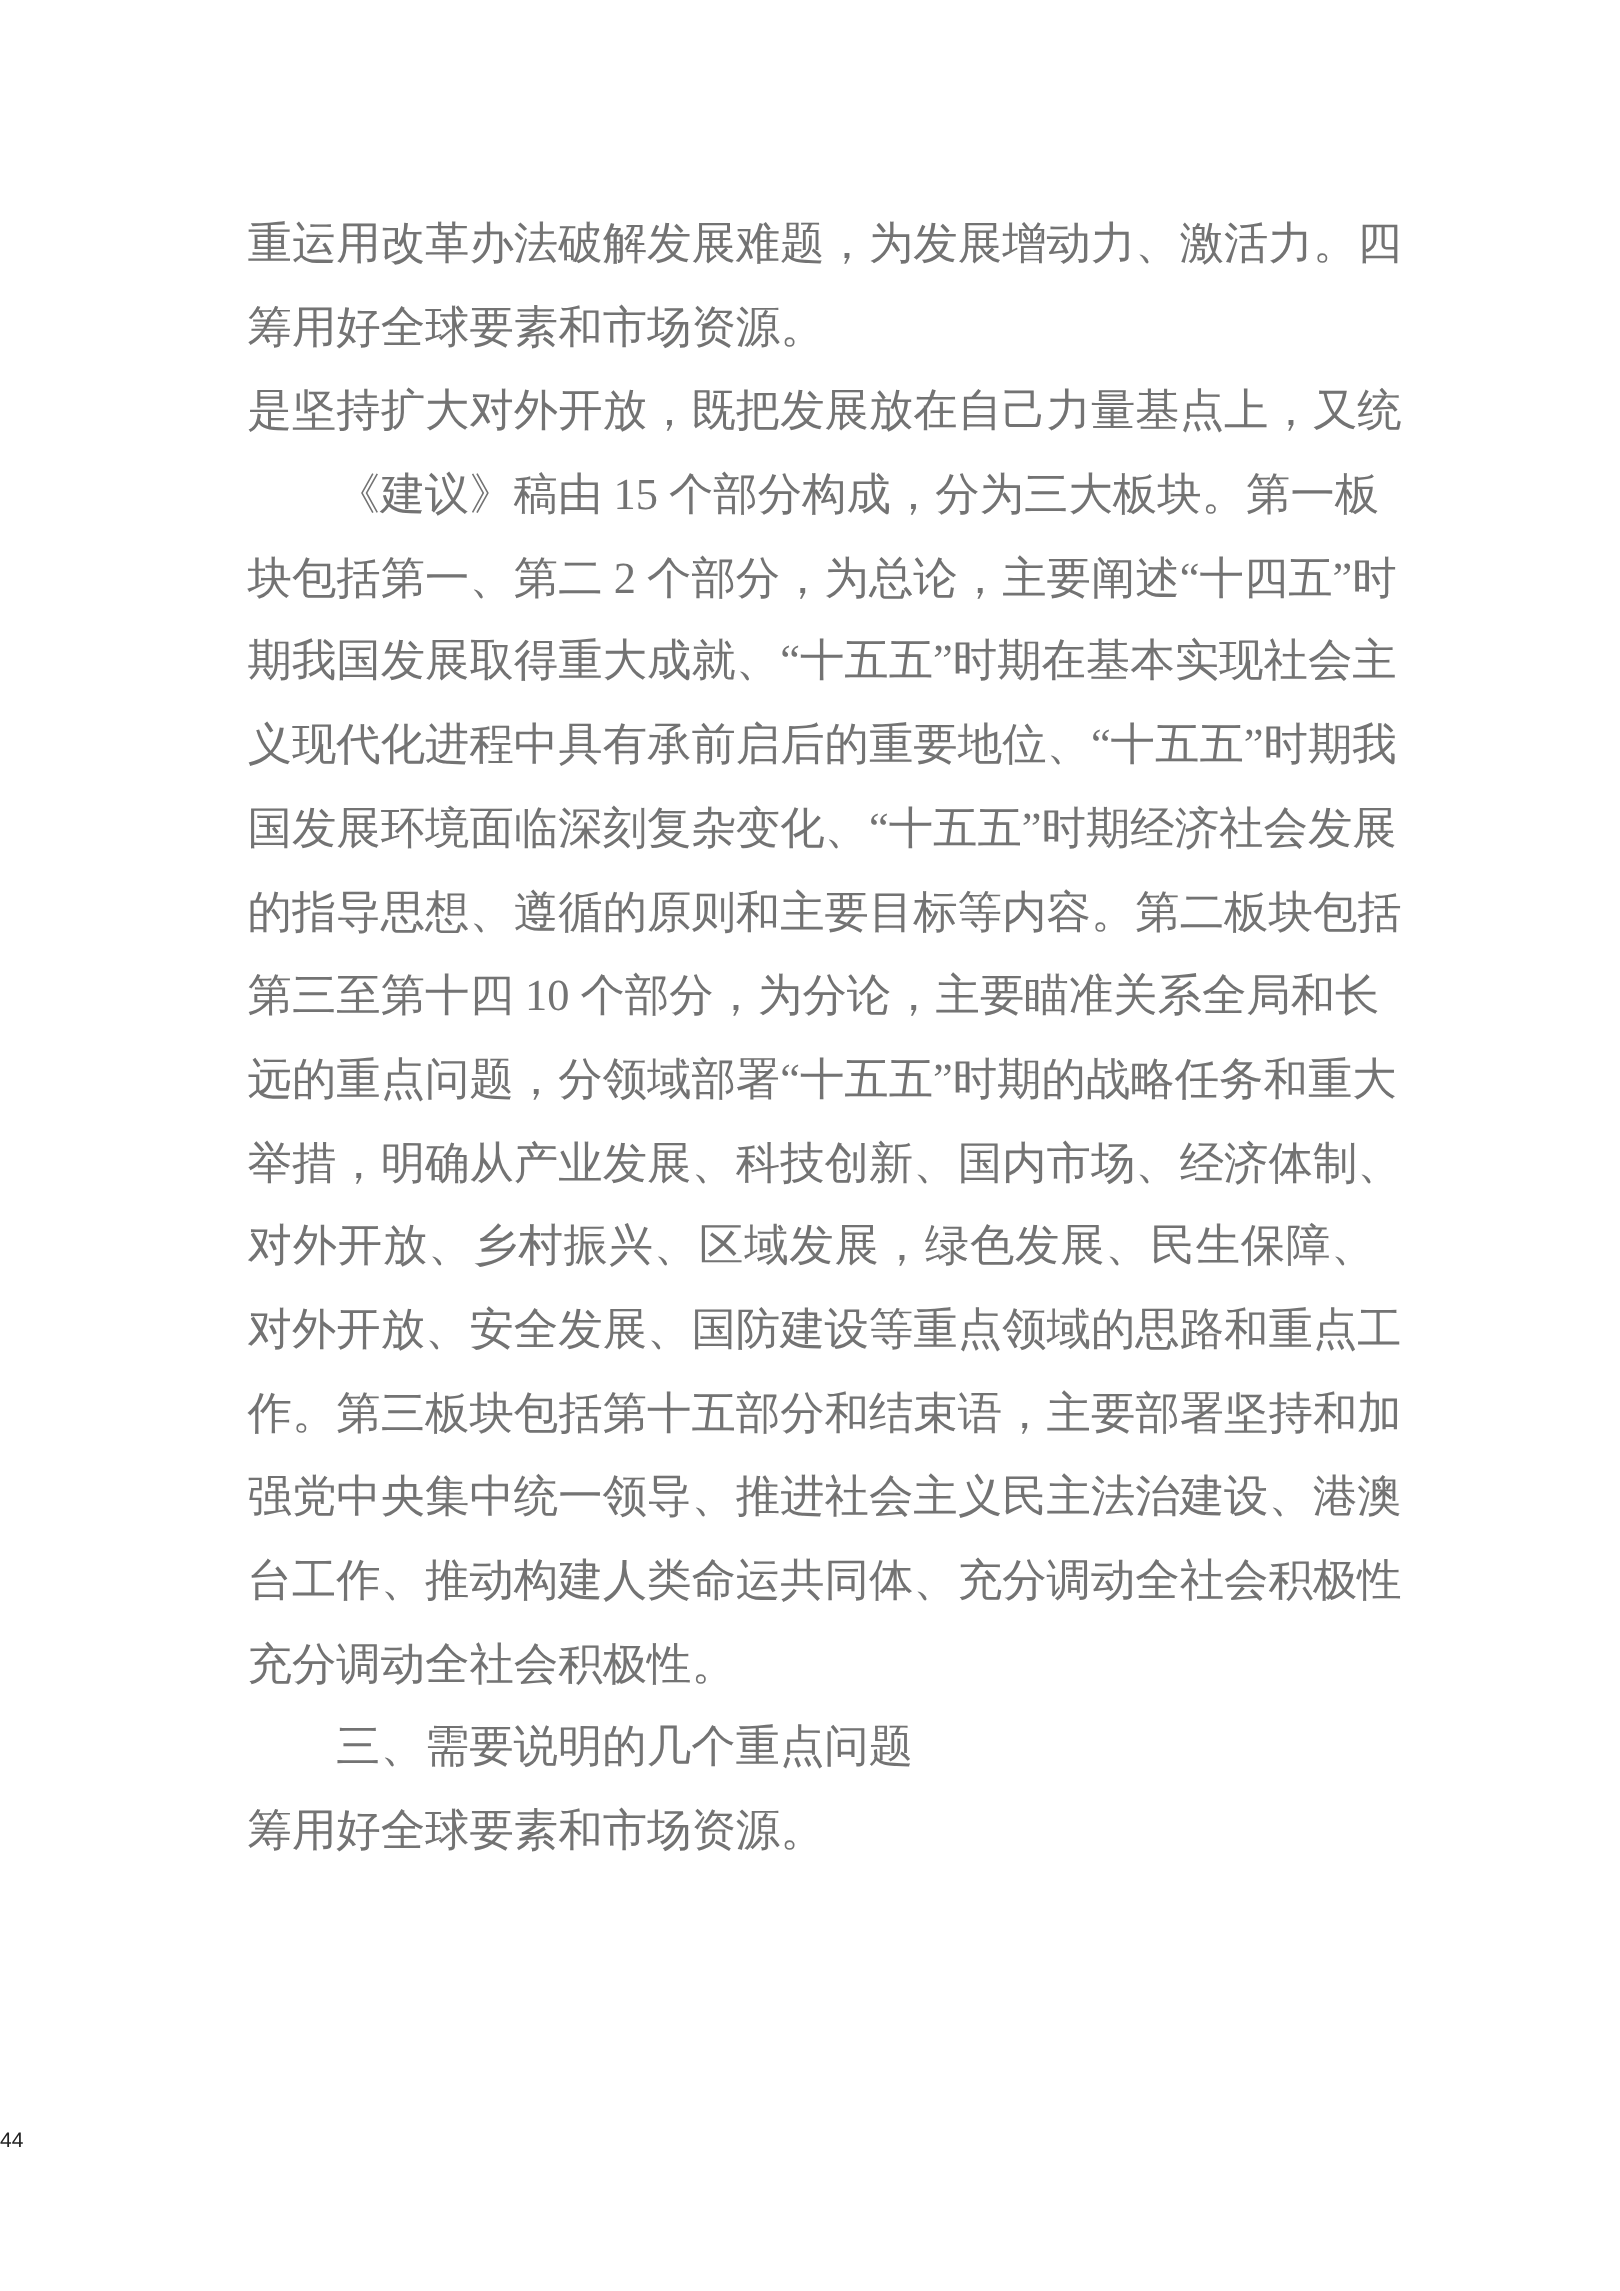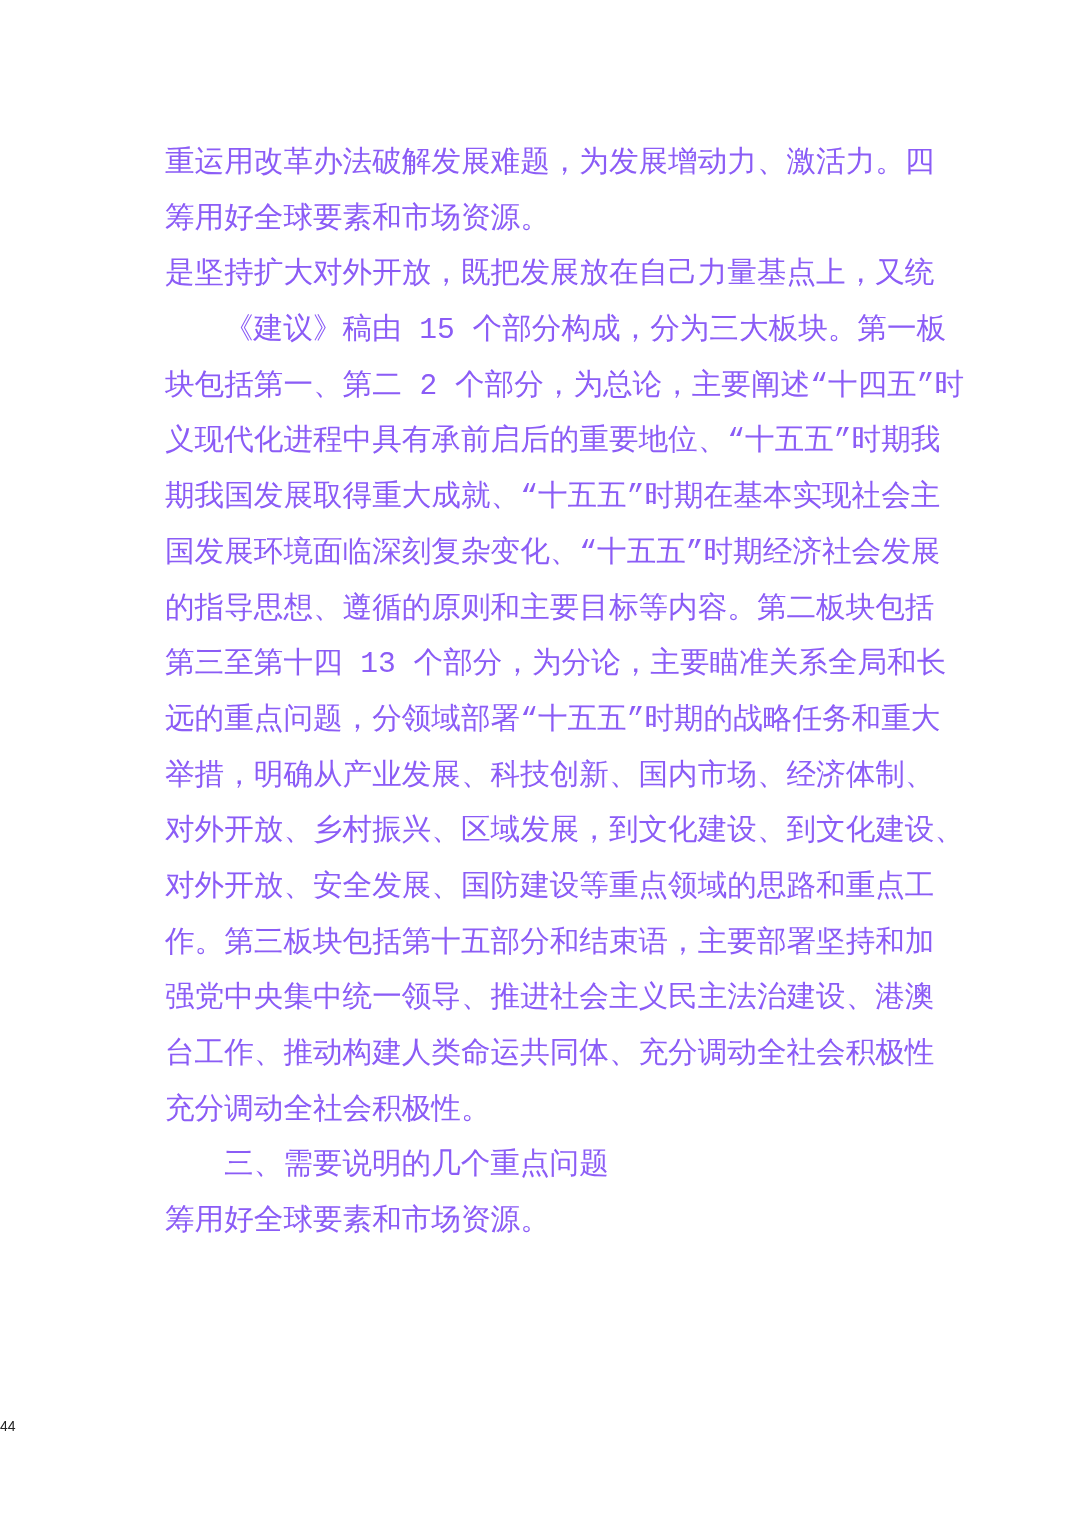--- a/index.html
+++ b/index.html
@@ -2,49 +2,49 @@
 <html><head>
 <meta charset="utf-8">
 <style>
   html, body { margin: 0; padding: 0; background: #ffffff; }
   body { width: 1080px; height: 1527px; position: relative; overflow: hidden; }
   .page {
     position: absolute; left: 0; top: 0; width: 1080px; height: 1527px; background: #ffffff;
   }
   .content {
     position: absolute; left: 165px; top: 136px; width: 752px;
-    font-family: Liberation Mono, monospace;
-    font-size: 29.6px; line-height: 55.7px; color: #8b5cf6;
+    font-family: Liberation Serif, serif;
+    font-size: 29.6px; line-height: 55.7px; color: #737373;
   }
   .line { height: 55.7px; white-space: nowrap; overflow: visible; }
   .line.justify { text-align: justify; text-align-last: justify; }
   .indent { padding-left: 59px; }
   .page-number {
     position: absolute; left: 0; width: 1080px; top: 1418px; text-align: left;
     font-family: "Liberation Sans", sans-serif; font-size: 14px; color: #222;
   }
 </style>
 </head>
 <body>
 
 <div class="page">
   <div class="content">
     <div class="line justify">重运用改革办法破解发展难题，为发展增动力、激活力。四</div>
     <div class="line">筹用好全球要素和市场资源。</div>
     <div class="line justify">是坚持扩大对外开放，既把发展放在自己力量基点上，又统</div>
     <div class="line justify indent">《建议》稿由 15 个部分构成，分为三大板块。第一板</div>
     <div class="line justify">块包括第一、第二 2 个部分，为总论，主要阐述“十四五”时</div>
+    <div class="line justify">期我国发展取得重大成就、“十五五”时期在基本实现社会主</div>
     <div class="line justify">义现代化进程中具有承前启后的重要地位、“十五五”时期我</div>
-    <div class="line justify">期我国发展取得重大成就、“十五五”时期在基本实现社会主</div>
     <div class="line justify">国发展环境面临深刻复杂变化、“十五五”时期经济社会发展</div>
     <div class="line justify">的指导思想、遵循的原则和主要目标等内容。第二板块包括</div>
-    <div class="line justify">第三至第十四 13 个部分，为分论，主要瞄准关系全局和长</div>
+    <div class="line justify">第三至第十四 10 个部分，为分论，主要瞄准关系全局和长</div>
     <div class="line justify">远的重点问题，分领域部署“十五五”时期的战略任务和重大</div>
     <div class="line justify">举措，明确从产业发展、科技创新、国内市场、经济体制、</div>
-    <div class="line justify">对外开放、乡村振兴、区域发展，到文化建设、到文化建设、</div>
+    <div class="line justify">对外开放、乡村振兴、区域发展，绿色发展、民生保障、</div>
     <div class="line justify">对外开放、安全发展、国防建设等重点领域的思路和重点工</div>
     <div class="line justify">作。第三板块包括第十五部分和结束语，主要部署坚持和加</div>
     <div class="line justify">强党中央集中统一领导、推进社会主义民主法治建设、港澳</div>
     <div class="line justify">台工作、推动构建人类命运共同体、充分调动全社会积极性</div>
     <div class="line">充分调动全社会积极性。</div>
     <div class="line indent">三、需要说明的几个重点问题</div>
     <div class="line">筹用好全球要素和市场资源。</div>
   </div>
   <div class="page-number">44</div>
 </div>

